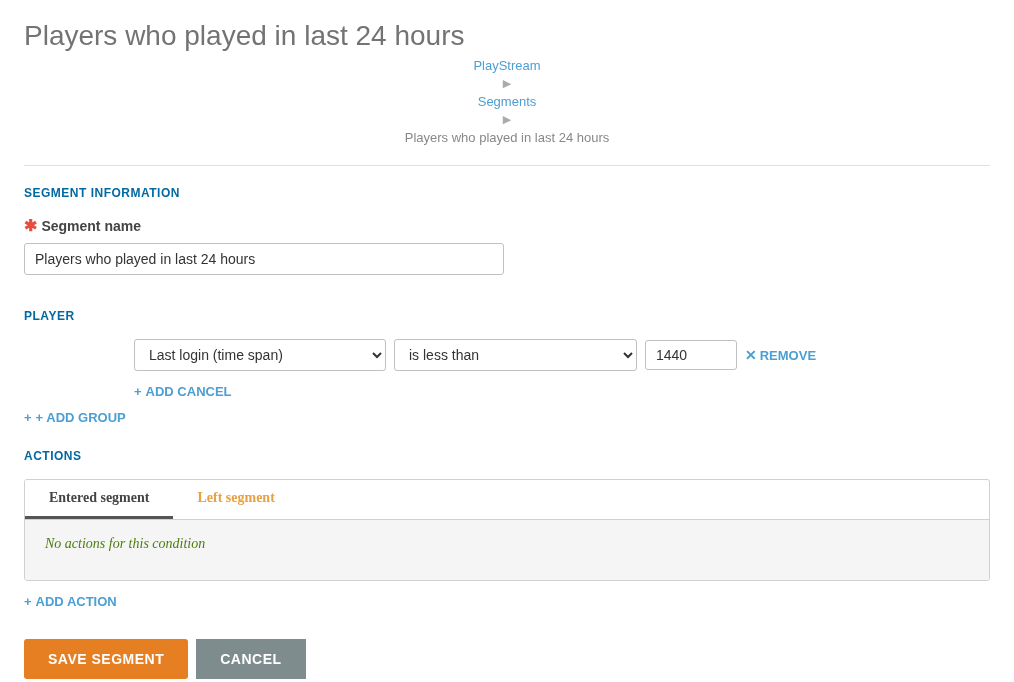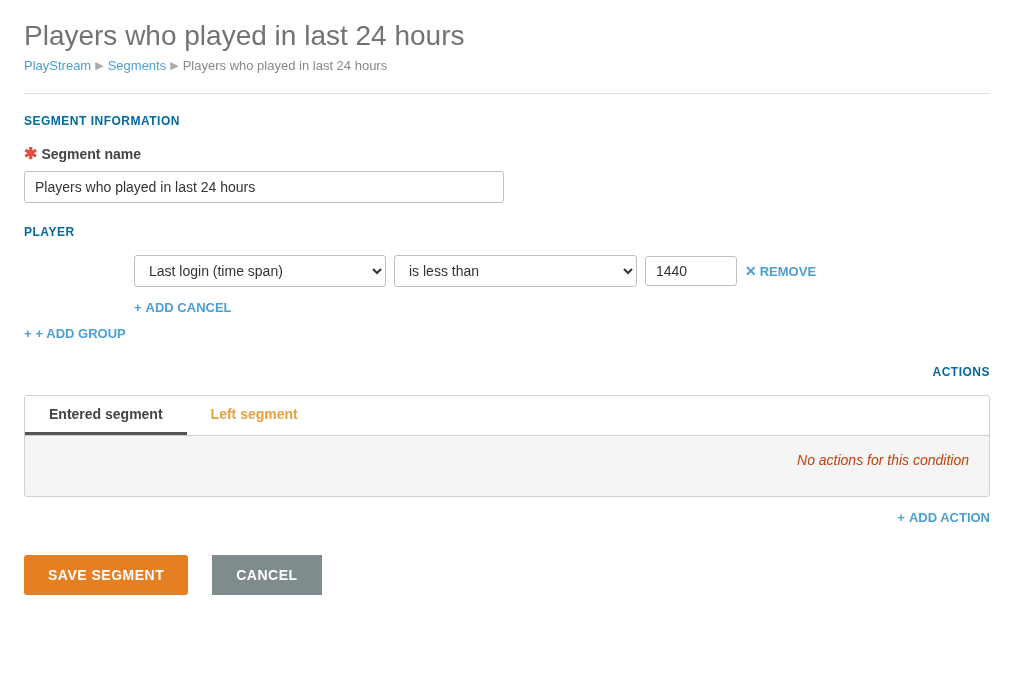--- a/index.html
+++ b/index.html
@@ -21,20 +21,21 @@
     .page-title span {
       color: #737373;
     }
     .breadcrumb {
       font-size: 13px;
       color: #888;
       margin-bottom: 20px;
       display: flex;
       align-items: center;
       gap: 4px;
+      flex-direction: column;
     }
     .breadcrumb a {
       color: #4a9fd4;
       text-decoration: none;
     }
     .breadcrumb .arrow {
       color: #aaa;
       font-size: 11px;
     }
     .divider {
@@ -66,21 +67,21 @@
     .segment-name-input {
       width: 480px;
       border: 1px solid #c0c0c0;
       border-radius: 3px;
       padding: 7px 10px;
       font-size: 14px;
       color: #333;
       outline: none;
     }
     .player-section {
-      margin-top: 22px;
+      margin-top: 34px;
       margin-bottom: 10px;
     }
     .filter-row {
       display: flex;
       align-items: center;
       gap: 8px;
       margin-left: 110px;
       margin-bottom: 12px;
     }
     .filter-select {
@@ -134,26 +135,26 @@
     }
     .add-filter-row {
       margin-left: 110px;
       margin-bottom: 10px;
     }
     .add-group-row {
       margin-bottom: 24px;
     }
     .actions-section {
       margin-bottom: 16px;
-      text-align: right;
     }
     .tabs-container {
       border: 1px solid #d0d0d0;
       border-radius: 3px;
       overflow: hidden;
+      font-family: Liberation Serif, serif;
     }
     .tabs-header {
       display: flex;
       border-bottom: 1px solid #d0d0d0;
     }
     .tab {
       padding: 10px 24px;
       font-size: 14px;
       font-weight: 600;
       cursor: pointer;
@@ -169,31 +170,31 @@
     .tab.inactive {
       color: #e8a040;
       background: #fff;
     }
     .tab-content {
       background: #f5f5f5;
       padding: 16px 20px;
       min-height: 60px;
     }
     .no-actions-text {
-      color: #c2410c;
+      color: #4d7c0f;
       font-style: italic;
       font-size: 14px;
     }
     .add-action-row {
       margin-top: 12px;
     }
     .btn-footer {
       margin-top: 30px;
       display: flex;
-      gap: 24px;
+      gap: 8px;
     }
     .btn-save {
       background: #e67e22;
       color: #fff;
       border: none;
       border-radius: 3px;
       padding: 12px 24px;
       font-size: 14px;
       font-weight: 700;
       letter-spacing: 0.5px;

